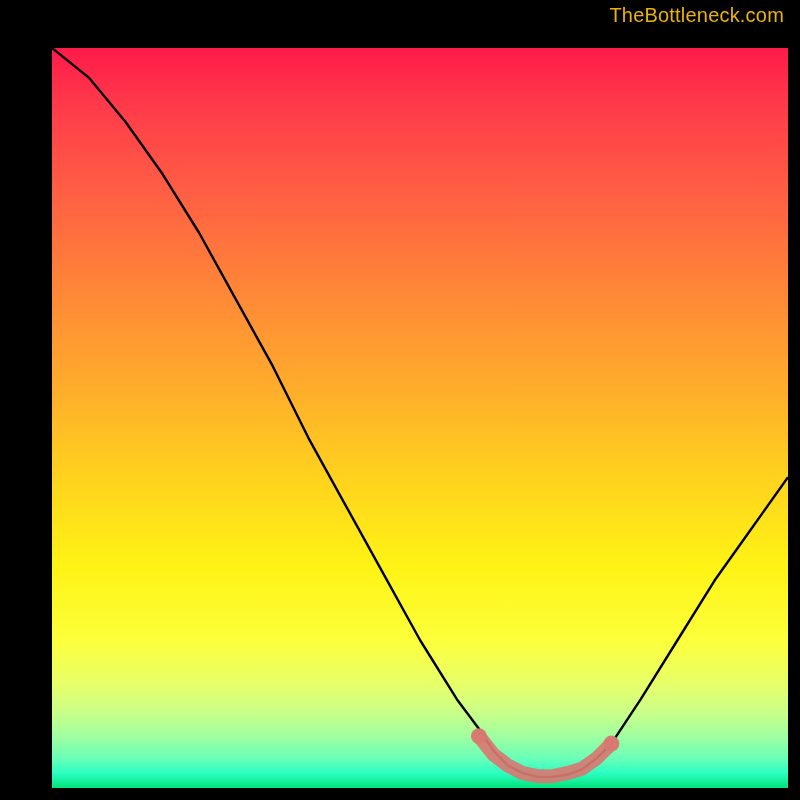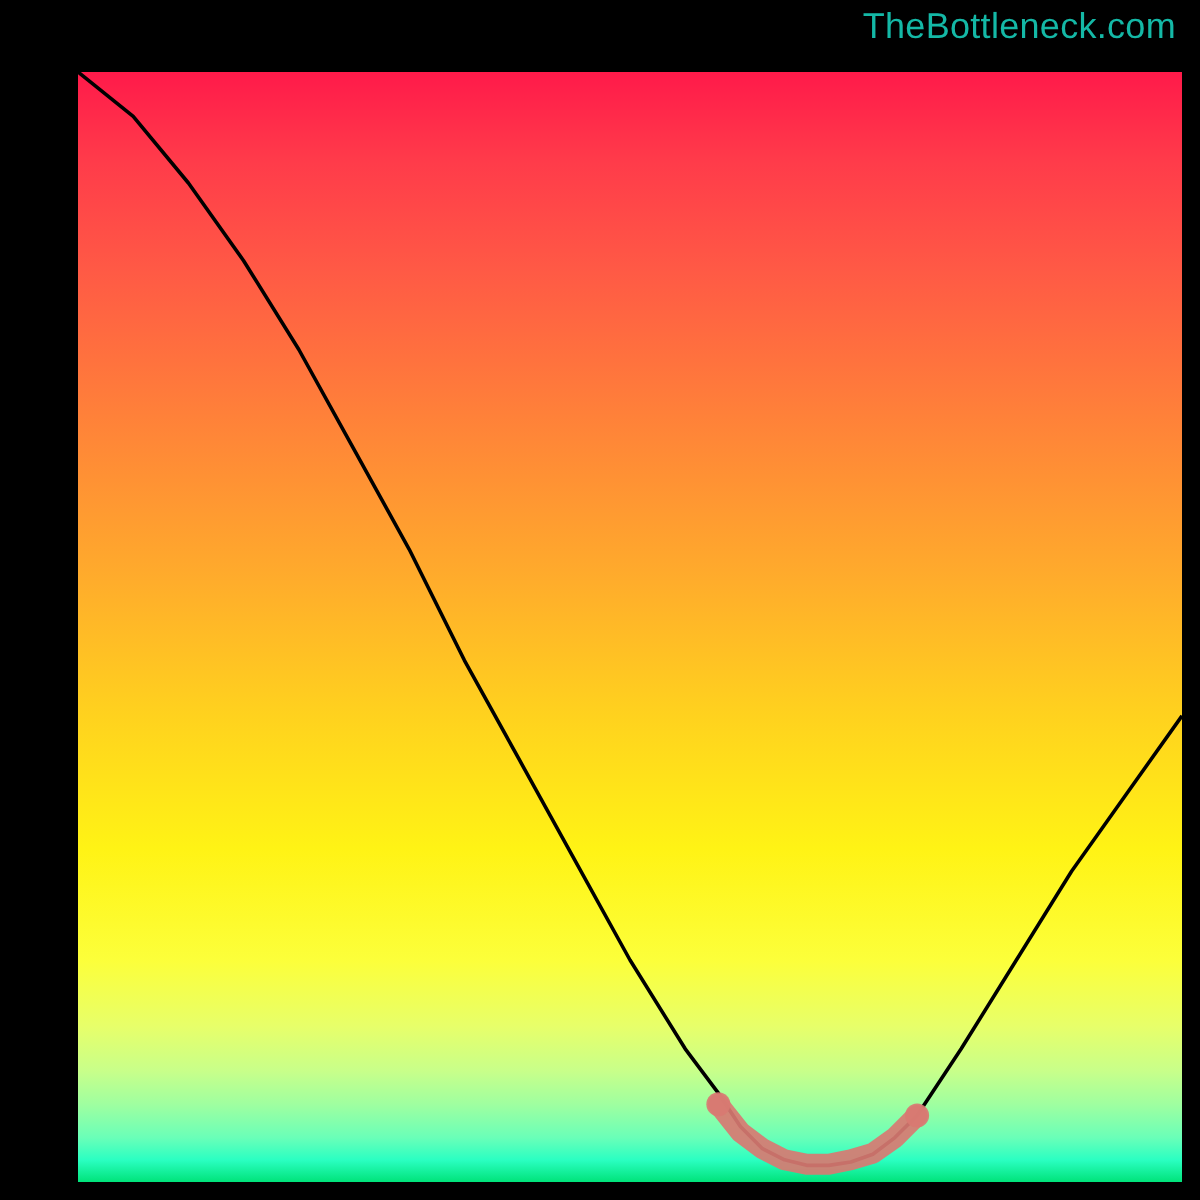--- a/index.html
+++ b/index.html
@@ -49,22 +49,22 @@
   svg.curve {
     position: absolute;
     left: 0; top: 0;
     width: 736px;
     height: 740px;
   }
   .watermark {
     position: absolute;
     top: 4px;
     right: 16px;
-    color: #14b8a6;
-    font-size: 24px;
+    color: #eab308;
+    font-size: 20px;
     letter-spacing: 0.2px;
     user-select: none;
   }
 </style>
 </head>
 <body>
 
 <div class="frame">
   <div class="plot-area">
     <div class="gradient"></div>

